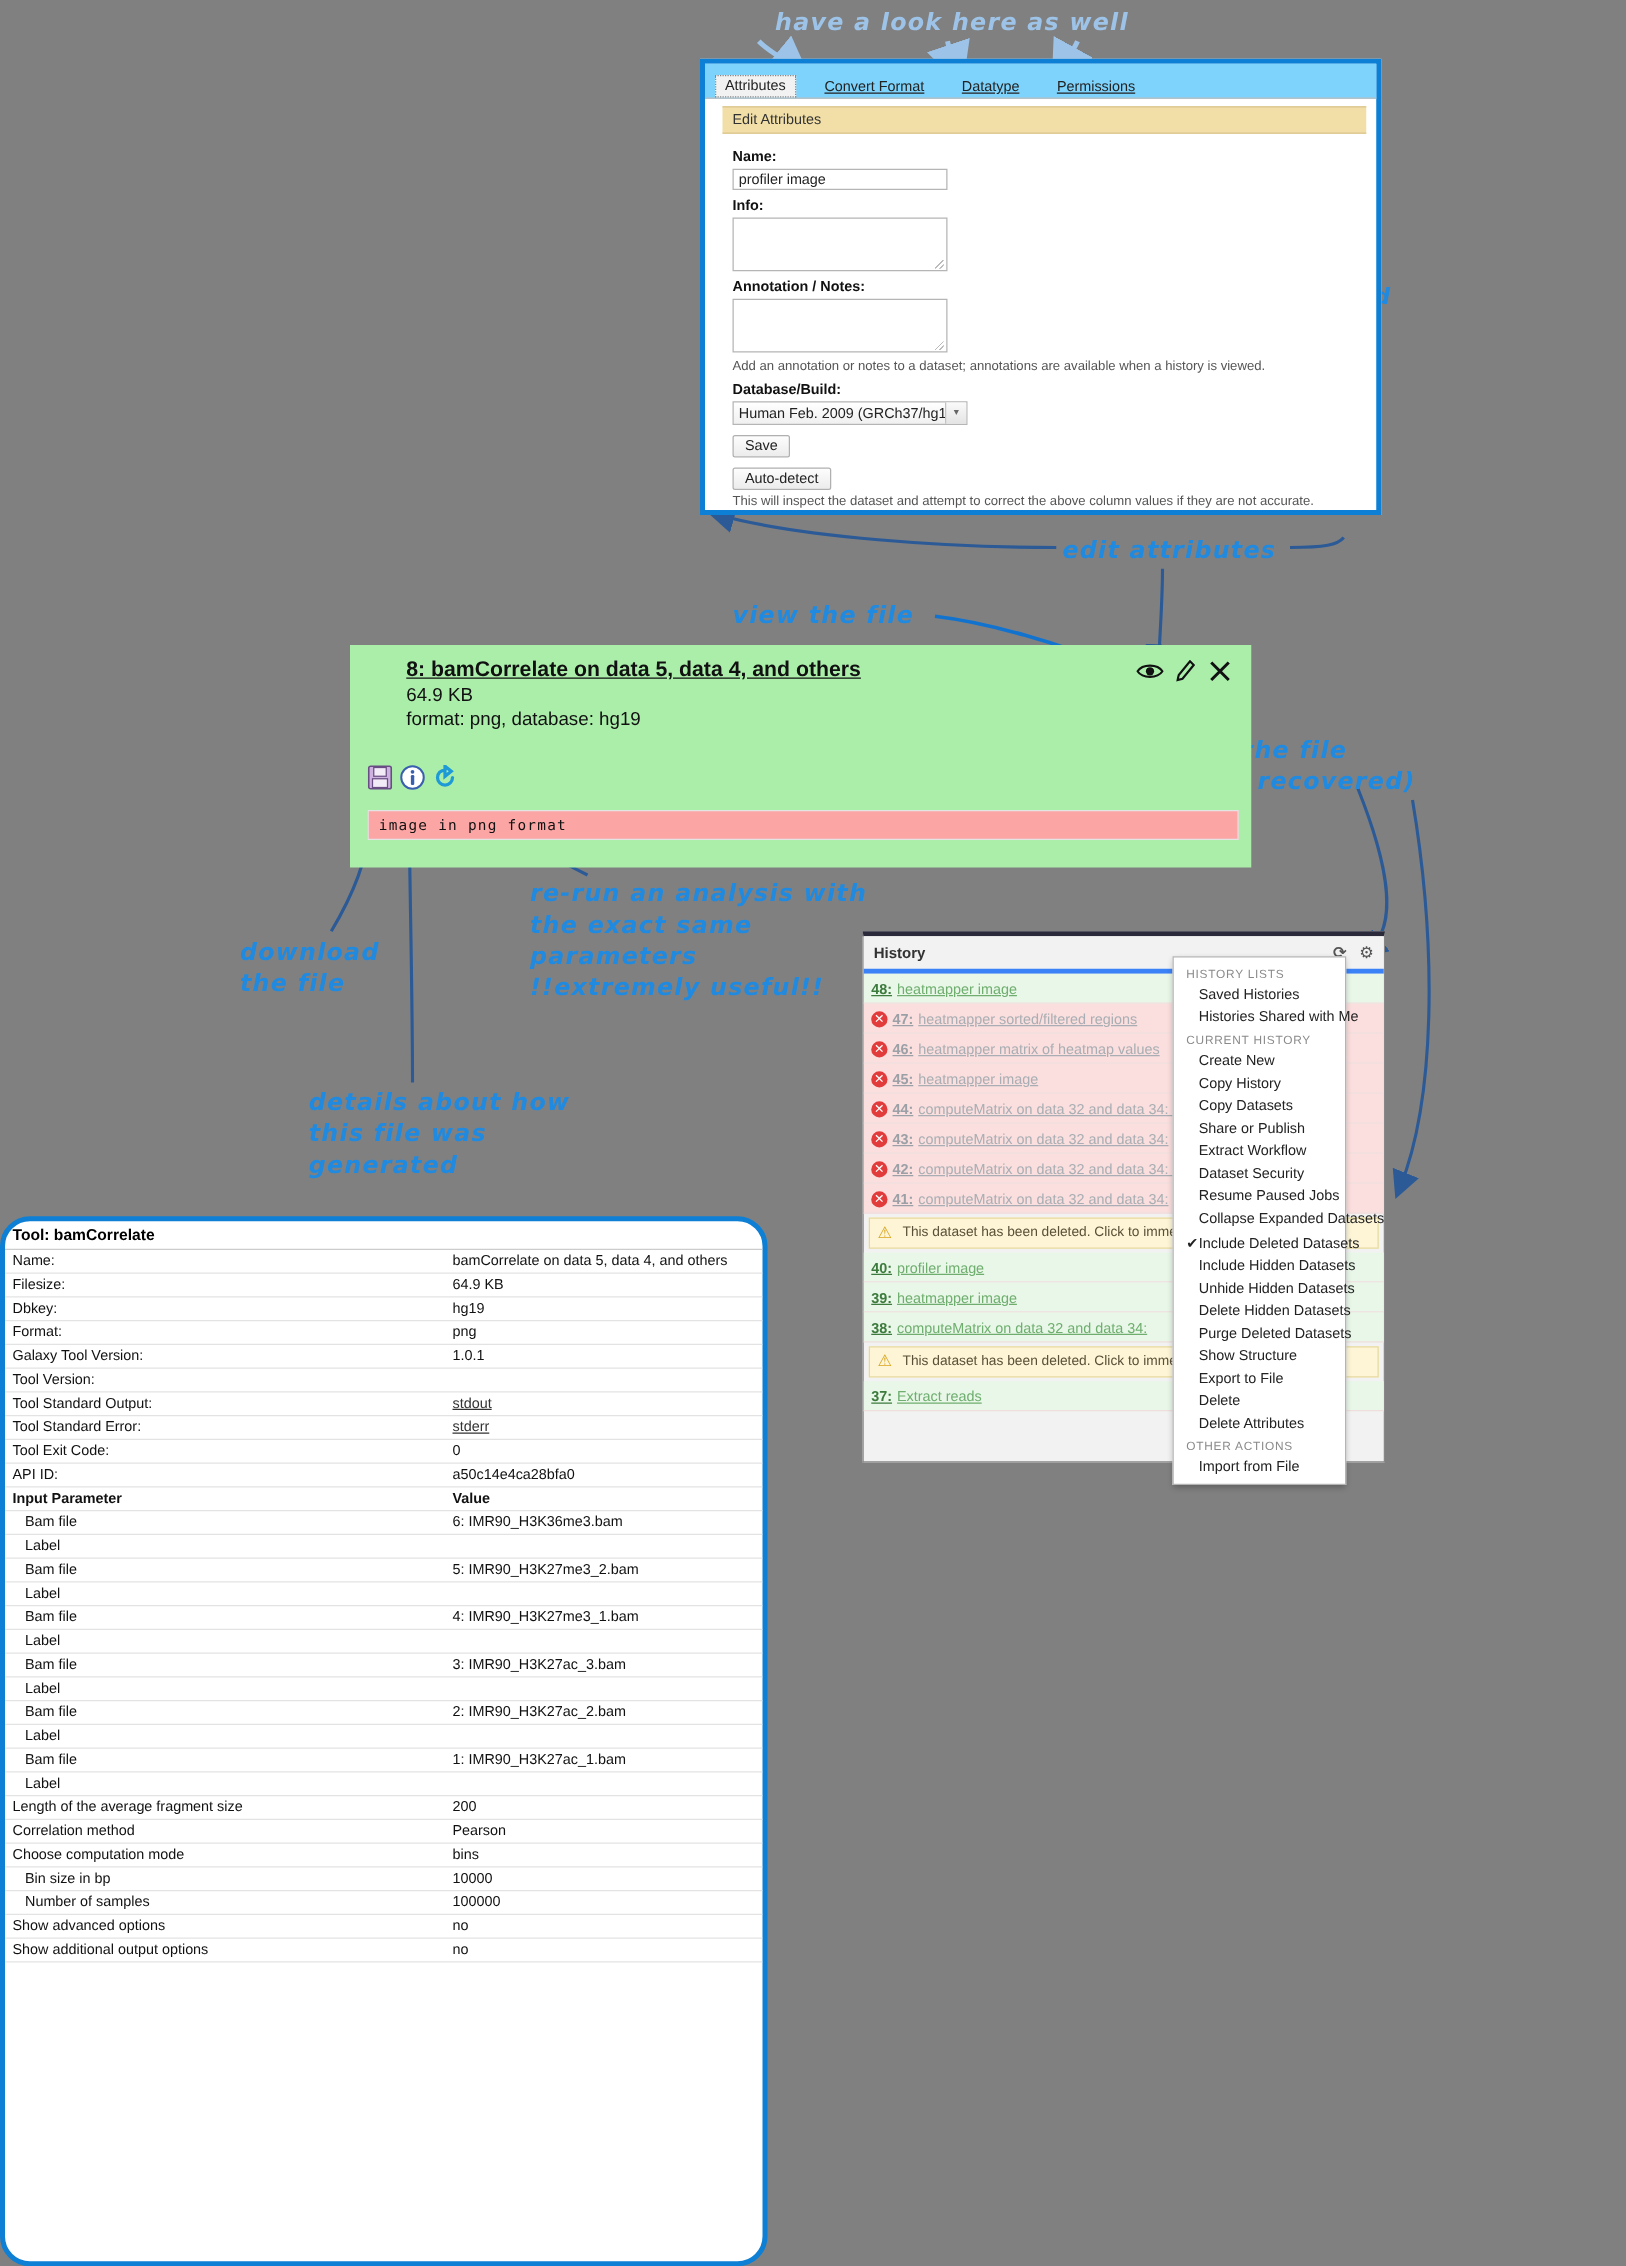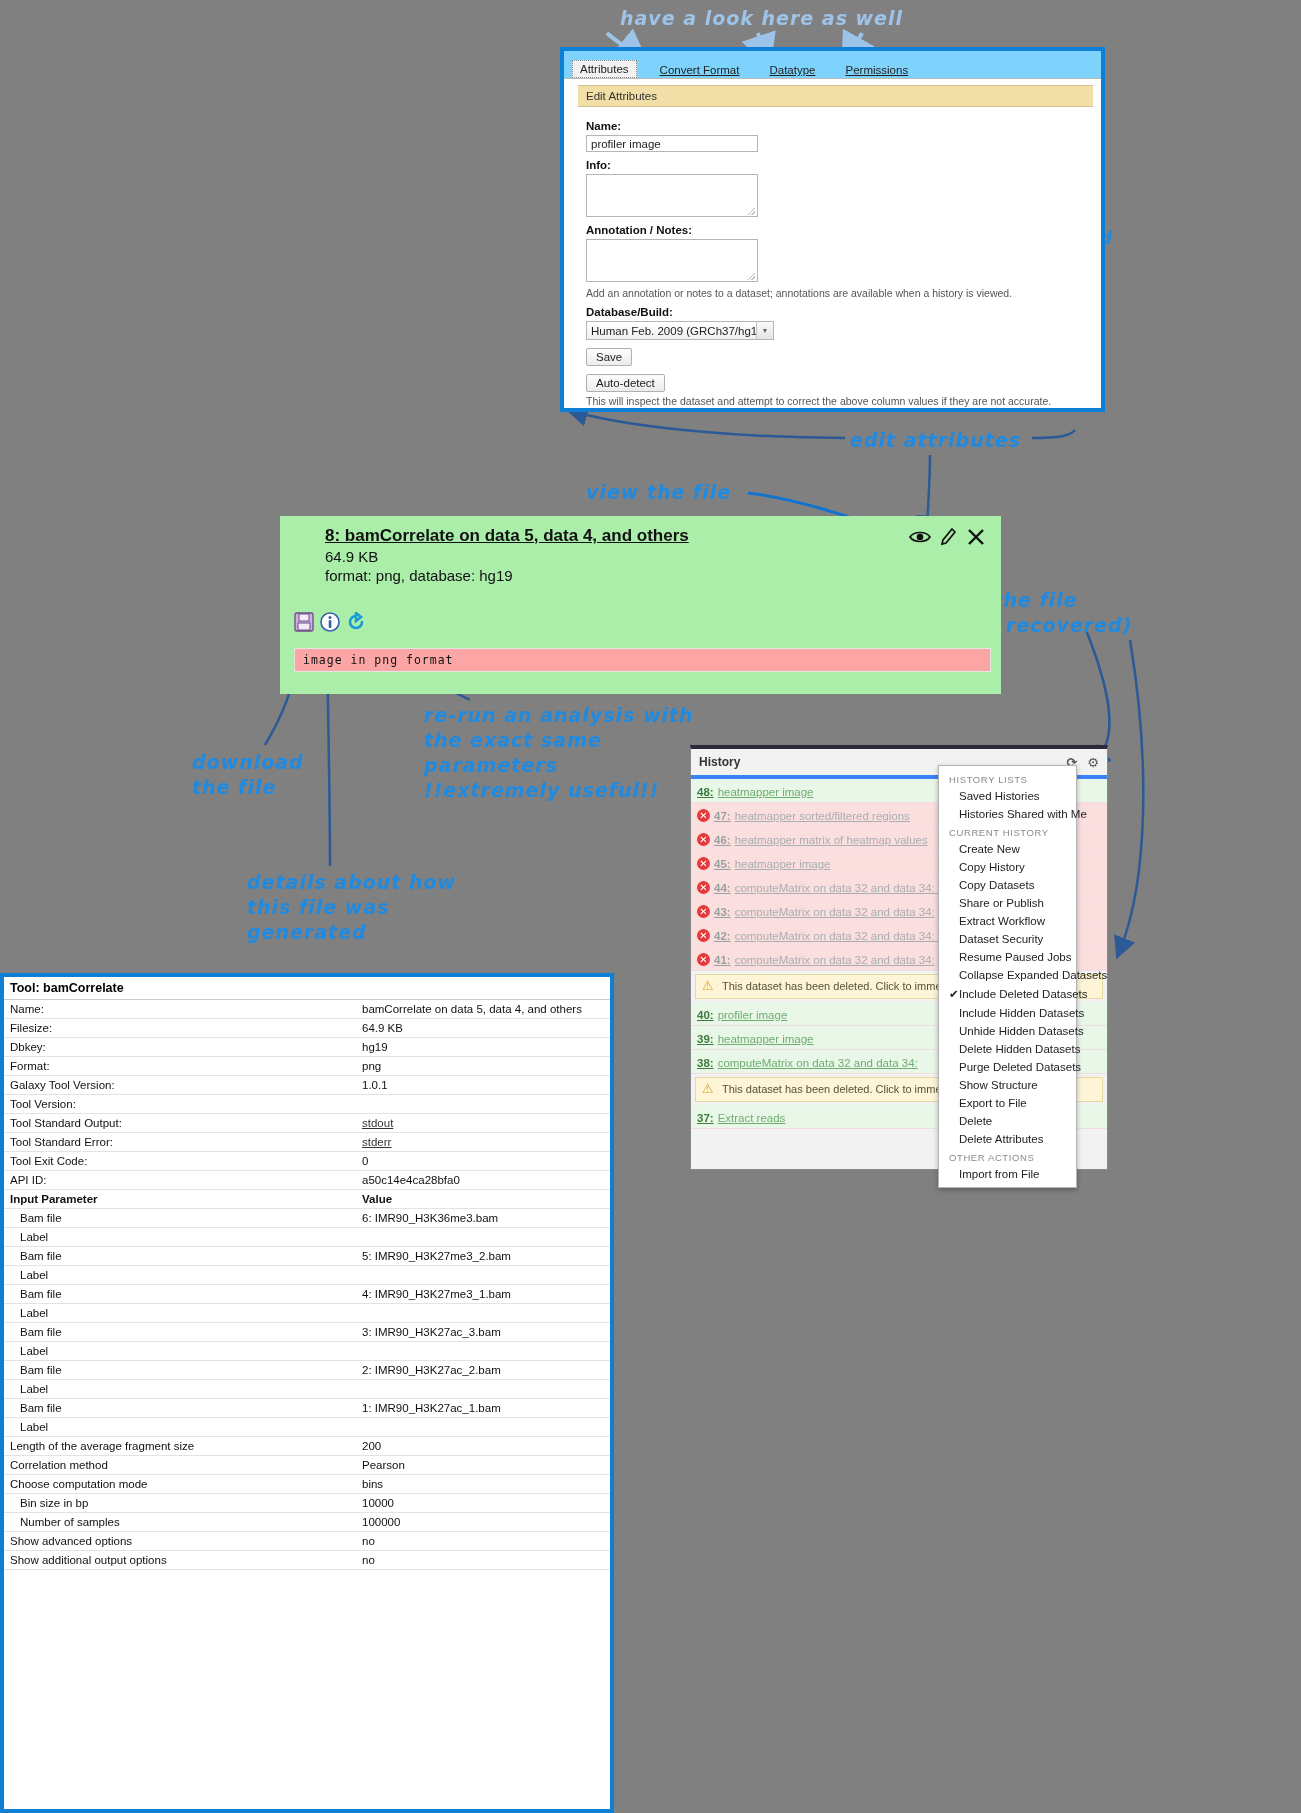--- a/index.html
+++ b/index.html
@@ -96,21 +96,21 @@
 
   
   #hmenu{left:938px;top:765px;width:139px;background:#ffffff;border:1px solid #b4b4b4;
          box-shadow:0 2px 5px rgba(0,0,0,.28);padding:4px 0;box-sizing:border-box;z-index:40;}
   #hmenu .gh{font-size:9.5px;letter-spacing:.6px;color:#8a8a8a;padding:4px 10px 2px 10px;
              font-variant:small-caps;text-transform:uppercase;}
   #hmenu .mi{font-size:11.5px;color:#222;padding:3px 10px;white-space:nowrap;}
   #hmenu .mi .chk{display:inline-block;width:10px;color:#222;}
 
   
-  #tool{left:0px;top:973px;width:614px;height:840px;overflow:hidden;}
+  #tool{left:0px;top:973px;width:614px;height:840px;overflow:hidden;border-radius:24px;}
   #tool .thead{font-weight:bold;font-size:12.5px;padding:4px 6px;border-bottom:1px solid #ccc;}
   #tool table{border-collapse:collapse;width:100%;font-size:11.5px;}
   #tool td{border-bottom:1px solid #e3e3e3;padding:3px 6px;color:#111;vertical-align:top;}
   #tool td.k{width:330px;}
   #tool td.v{}
   #tool tr.hdr td{font-weight:bold;border-top:1px solid #ccc;}
   #tool td.ind{padding-left:16px;}
   #tool a{color:#333;text-decoration:underline;}
 </style>
 </head>

